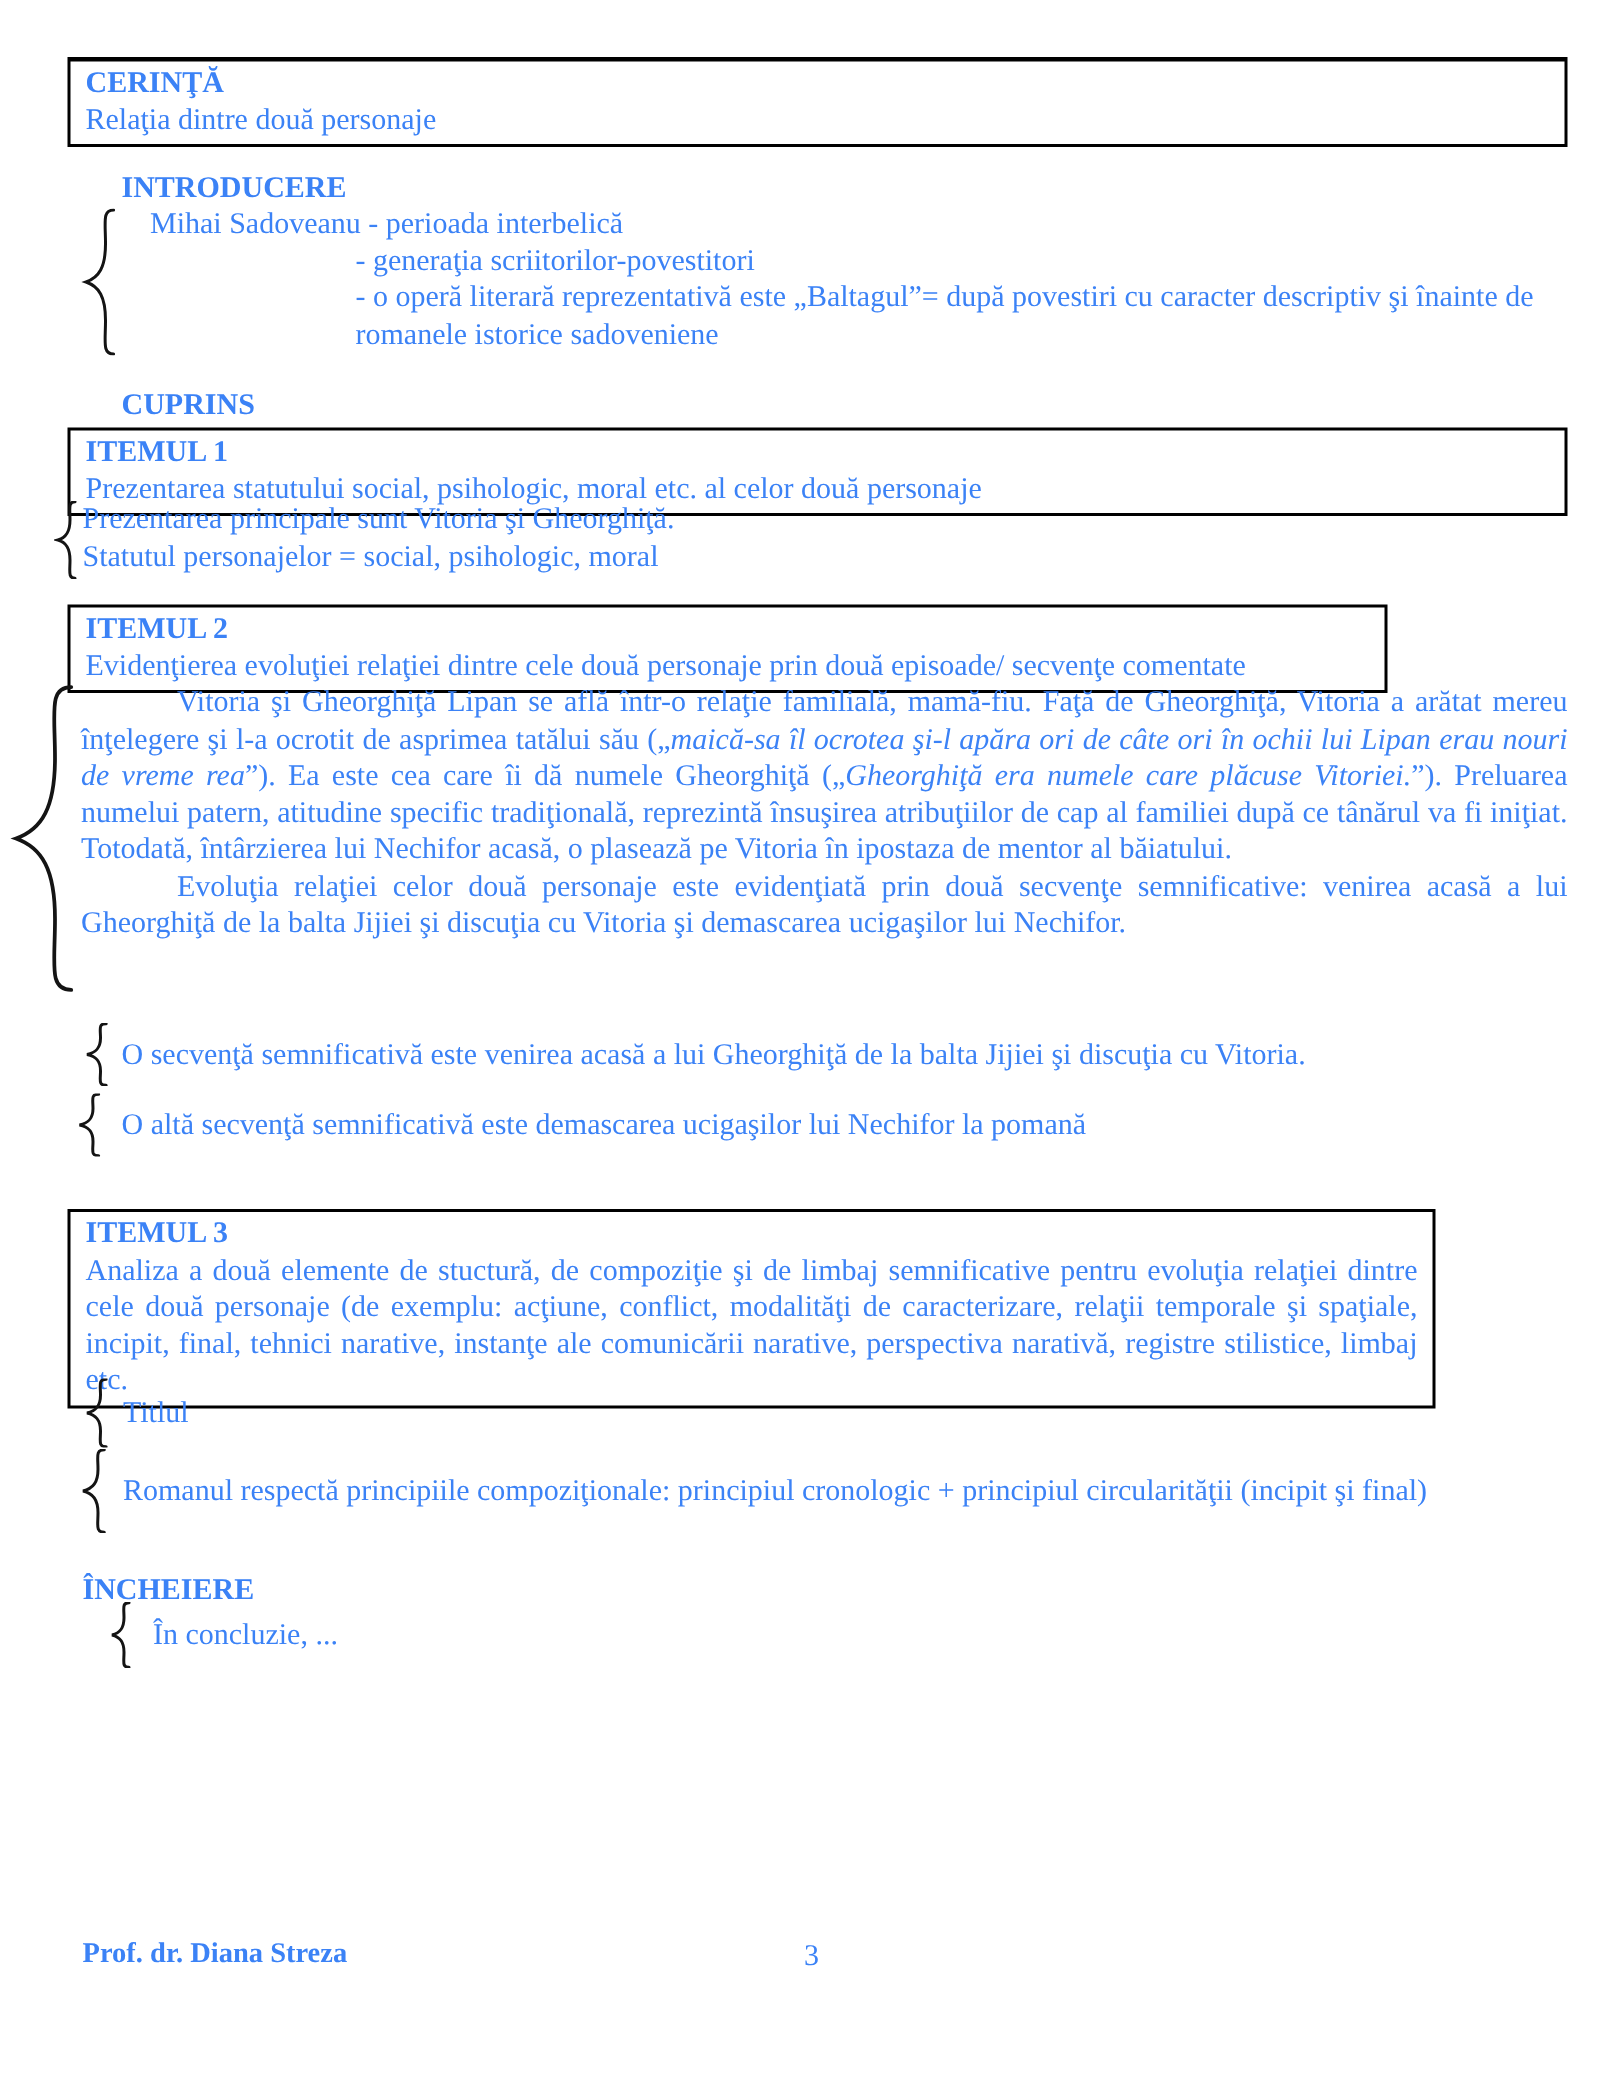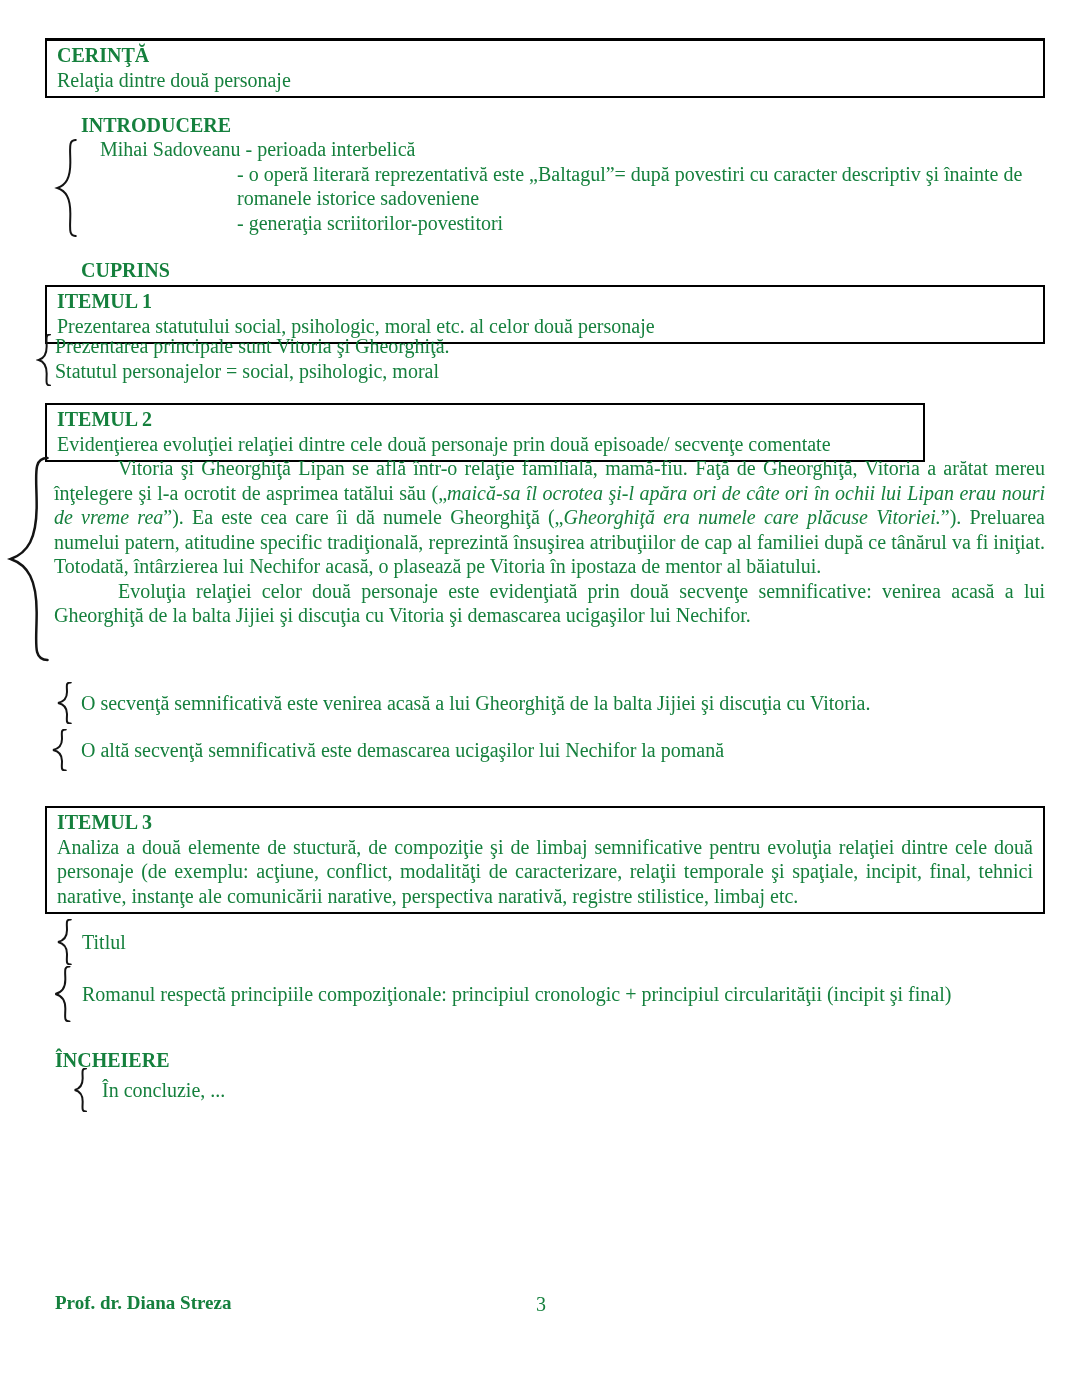--- a/index.html
+++ b/index.html
@@ -1,21 +1,21 @@
 <!DOCTYPE html>
 <html lang="ro"><head>
 <meta charset="utf-8">
 <style>
   html,body{margin:0;padding:0;background:#ffffff;}
   .page{
     position:relative;
     width:1080px;height:1397px;
     background:#ffffff;
     font-family:"Liberation Serif","DejaVu Serif",serif;
-    font-size:20px;line-height:24.5px;color:#15803d;
+    font-size:20px;line-height:24.5px;color:#3b82f6;
     overflow:hidden;
   }
   .abs{position:absolute;}
   .bx{border:2px solid #000;box-sizing:border-box;padding:2px 10px 4px;background:#fff;}
   .bx-top{border-top-width:3px;}
   .bold{font-weight:bold;}
   .just{text-align:justify;}
   .nowrap{white-space:nowrap;}
   .row{display:flex;align-items:center;}
   .rowtop{display:flex;align-items:flex-start;}
@@ -35,22 +35,22 @@
   </div>
 
   <div class="abs bold" style="left:81px;top:113px;">INTRODUCERE</div>
 
   <div class="abs rowtop" style="left:53px;top:137px;width:995px;">
     <svg class="brace-svg" style="width:26px;height:98px;margin-top:2px;" viewBox="0 0 24 100" preserveAspectRatio="none">
       <path d="M21 1 C14 1 16 9 16 24 C16 40 12 47 4 50 C12 53 16 60 16 76 C16 91 14 99 21 99" fill="none" stroke="#141414" stroke-width="2" stroke-linecap="round" vector-effect="non-scaling-stroke"></path>
     </svg>
     <div style="margin-left:21px;width:962px;">
       <div>Mihai Sadoveanu - perioada interbelică</div>
+      <div class="intro-bullets">- generaţia scriitorilor-povestitori</div>
       <div class="intro-bullets">- o operă literară reprezentativă este „Baltagul”= după povestiri cu caracter descriptiv şi înainte de romanele istorice sadoveniene</div>
-      <div class="intro-bullets">- generaţia scriitorilor-povestitori</div>
     </div>
   </div>
 
   <div class="abs bold" style="left:81px;top:258px;">CUPRINS</div>
 
   <div class="abs bx" style="left:45px;top:285px;width:1000px;">
     <div class="bold">ITEMUL 1</div>
     <div>Prezentarea statutului social, psihologic, moral etc. al celor două personaje</div>
   </div>
 
@@ -86,21 +86,21 @@
     <div class="nowrap" style="margin-left:8px;">O secvenţă semnificativă  este venirea acasă a lui Gheorghiţă de la balta Jijiei şi discuţia cu Vitoria.</div>
   </div>
 
   <div class="abs row" style="left:50px;top:729px;">
     <svg class="brace-svg" style="width:18px;height:42px;" viewBox="0 0 24 100" preserveAspectRatio="none">
       <path d="M21 1 C14 1 16 9 16 24 C16 40 12 47 4 50 C12 53 16 60 16 76 C16 91 14 99 21 99" fill="none" stroke="#141414" stroke-width="2" stroke-linecap="round" vector-effect="non-scaling-stroke"></path>
     </svg>
     <div class="nowrap" style="margin-left:13px;">O altă secvenţă semnificativă  este demascarea ucigaşilor lui Nechifor la pomană</div>
   </div>
 
-  <div class="abs bx" style="left:45px;top:806px;width:1000px;">
+  <div class="abs bx" style="left:45px;top:806px;width:912px;">
     <div class="bold">ITEMUL 3</div>
     <div class="just">Analiza a două elemente de stuctură, de compoziţie şi de limbaj semnificative pentru evoluţia relaţiei dintre cele două personaje (de exemplu: acţiune, conflict, modalităţi de caracterizare, relaţii temporale şi spaţiale, incipit, final, tehnici narative, instanţe ale comunicării narative, perspectiva narativă, registre stilistice, limbaj etc.</div>
   </div>
 
   <div class="abs row" style="left:55px;top:919px;">
     <svg class="brace-svg" style="width:18px;height:46px;" viewBox="0 0 24 100" preserveAspectRatio="none">
       <path d="M21 1 C14 1 16 9 16 24 C16 40 12 47 4 50 C12 53 16 60 16 76 C16 91 14 99 21 99" fill="none" stroke="#141414" stroke-width="2" stroke-linecap="round" vector-effect="non-scaling-stroke"></path>
     </svg>
     <div class="nowrap" style="margin-left:9px;">Titlul</div>
   </div>

